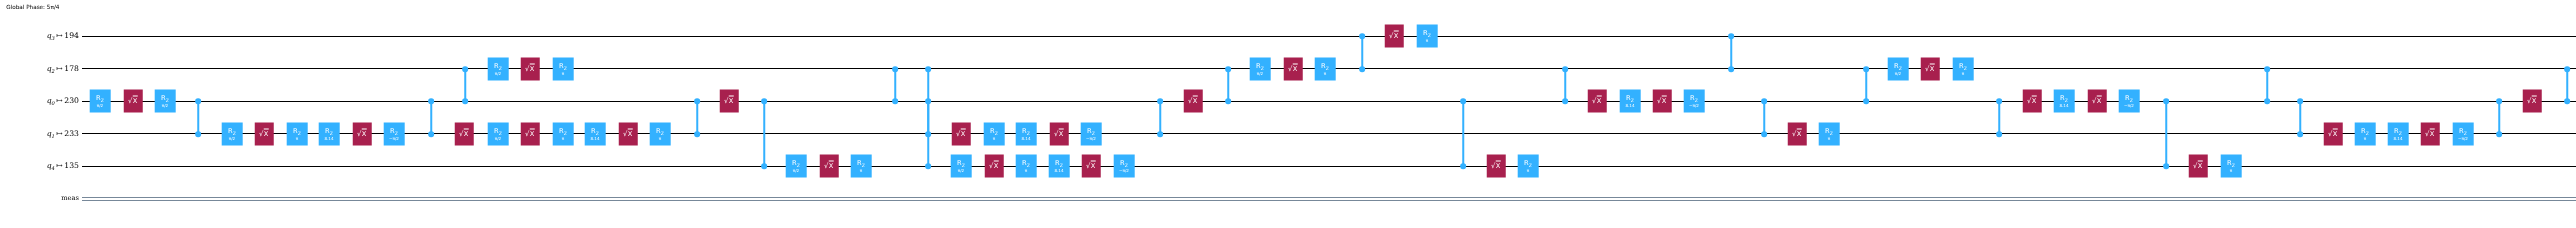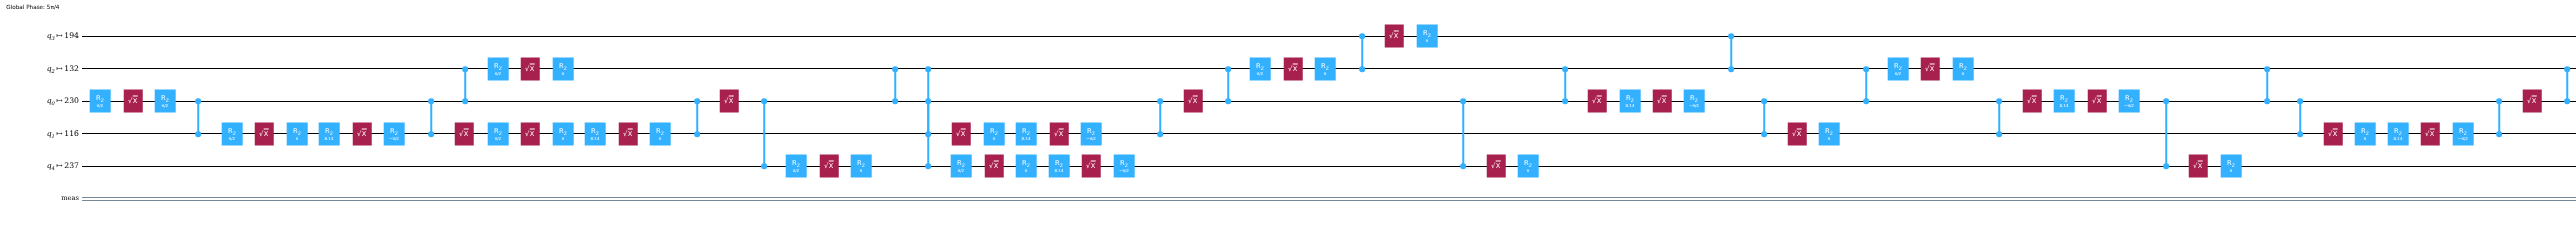--- a/index.html
+++ b/index.html
@@ -125,24 +125,24 @@
 </style>
 </head>
 <body>
 
 <div id="circuit">
 
   <div class="global-phase">Global Phase: 5π/4</div>
 
   <div id="wire-labels">
       <div class="wire-label" style="top: 36px; right: 3995px;"><span>q</span><span class="sub">3</span><span class="maparrow">↦</span><span class="num">194</span></div>
-      <div class="wire-label" style="top: 69px; right: 3995px;"><span>q</span><span class="sub">2</span><span class="maparrow">↦</span><span class="num">132</span></div>
+      <div class="wire-label" style="top: 69px; right: 3995px;"><span>q</span><span class="sub">2</span><span class="maparrow">↦</span><span class="num">178</span></div>
       <div class="wire-label" style="top: 101px; right: 3995px;"><span>q</span><span class="sub">0</span><span class="maparrow">↦</span><span class="num">230</span></div>
-      <div class="wire-label" style="top: 134px; right: 3995px;"><span>q</span><span class="sub">1</span><span class="maparrow">↦</span><span class="num">116</span></div>
-      <div class="wire-label" style="top: 166px; right: 3995px;"><span>q</span><span class="sub">4</span><span class="maparrow">↦</span><span class="num">237</span></div>
+      <div class="wire-label" style="top: 134px; right: 3995px;"><span>q</span><span class="sub">1</span><span class="maparrow">↦</span><span class="num">233</span></div>
+      <div class="wire-label" style="top: 166px; right: 3995px;"><span>q</span><span class="sub">4</span><span class="maparrow">↦</span><span class="num">135</span></div>
       <div class="clabel" style="top: 198px; right: 3995px;">meas</div>
     </div>
   <div id="wires">
       <div class="qwire" style="left: 82px; width: 3991px; top: 36px;"></div>
       <div class="qwire" style="left: 82px; width: 3991px; top: 68px;"></div>
       <div class="qwire" style="left: 82px; width: 3991px; top: 101px;"></div>
       <div class="qwire" style="left: 82px; width: 3991px; top: 133px;"></div>
       <div class="qwire" style="left: 82px; width: 3991px; top: 166px;"></div>
       <div class="cwire" style="left: 82px; width: 3991px; top: 197px;"></div>
     </div>

